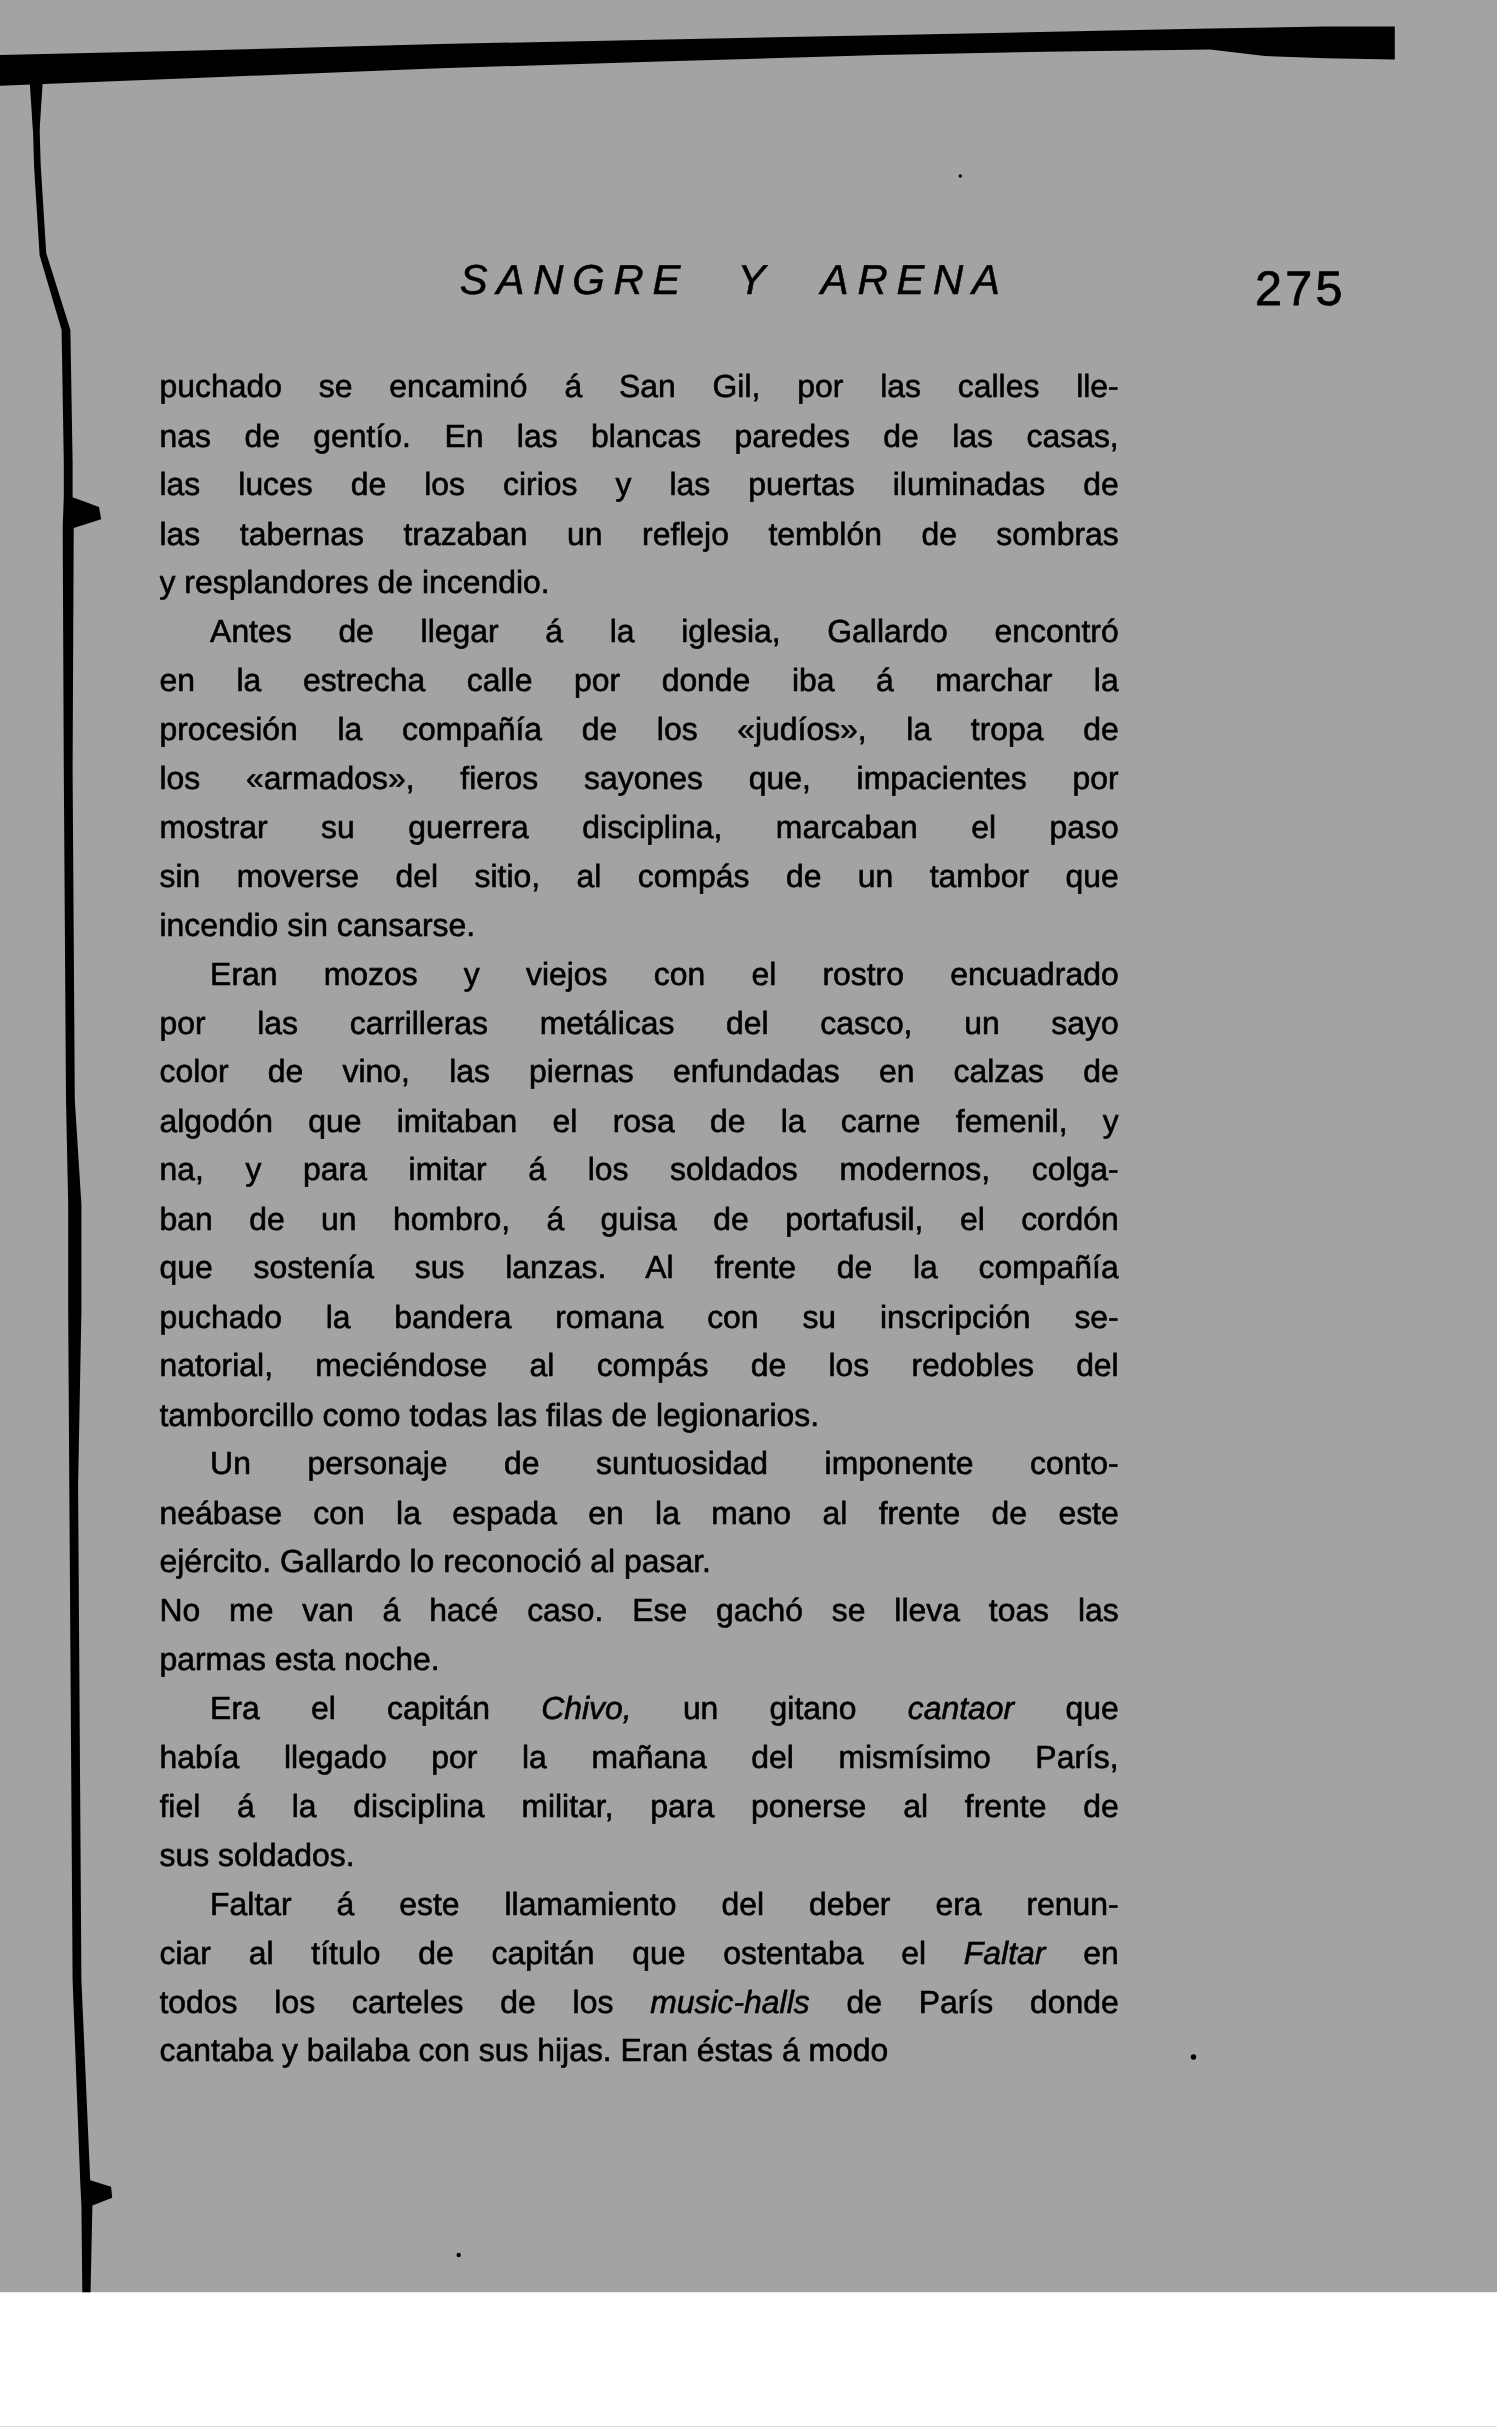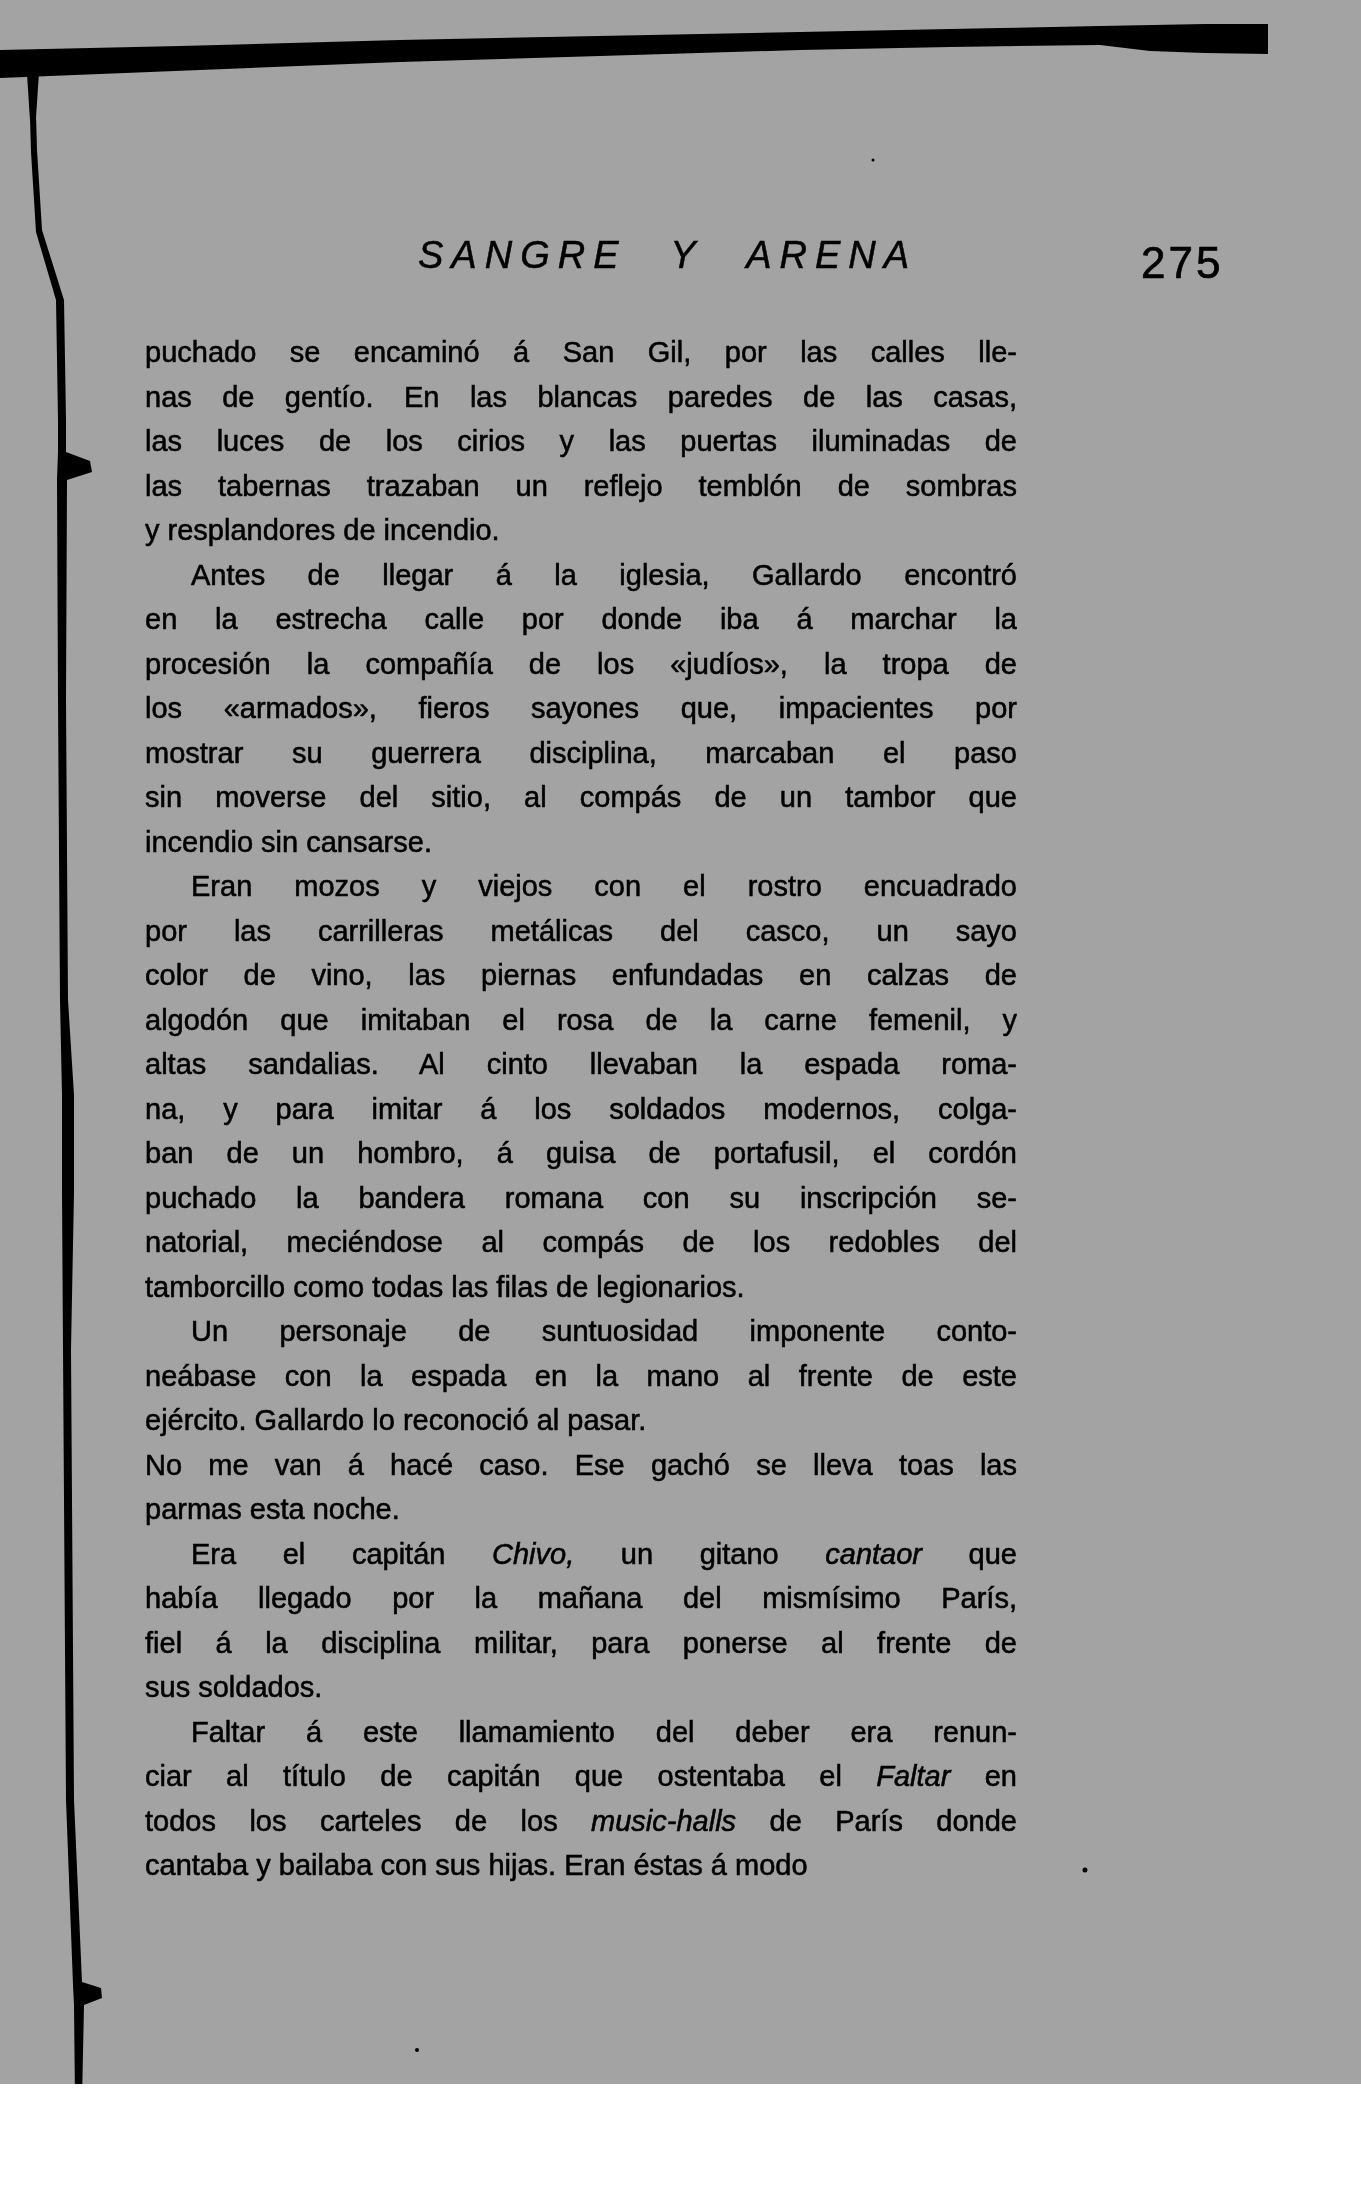--- a/index.html
+++ b/index.html
@@ -68,23 +68,23 @@
       <div class="line"><span>en la estrecha calle por donde iba á marchar la</span></div>
       <div class="line"><span>procesión la compañía de los «judíos», la tropa de</span></div>
       <div class="line"><span>los «armados», fieros sayones que, impacientes por</span></div>
       <div class="line"><span>mostrar su guerrera disciplina, marcaban el paso</span></div>
       <div class="line"><span>sin moverse del sitio, al compás de un tambor que</span></div>
       <div class="line pend"><span>incendio sin cansarse.</span></div>
       <div class="line indent"><span>Eran mozos y viejos con el rostro encuadrado</span></div>
       <div class="line"><span>por las carrilleras metálicas del casco, un sayo</span></div>
       <div class="line"><span>color de vino, las piernas enfundadas en calzas de</span></div>
       <div class="line"><span>algodón que imitaban el rosa de la carne femenil, y</span></div>
-      <div class="line"><span>altas sandalias. Al cinto llevaban la espada roma-</span></div>
       <div class="line"><span>na, y para imitar á los soldados modernos, colga-</span></div>
       <div class="line"><span>ban de un hombro, á guisa de portafusil, el cordón</span></div>
+      <div class="line"><span>que sostenía sus lanzas. Al frente de la compañía</span></div>
       <div class="line"><span>puchado la bandera romana con su inscripción se-</span></div>
       <div class="line"><span>natorial, meciéndose al compás de los redobles del</span></div>
       <div class="line pend"><span>tamborcillo como todas las filas de legionarios.</span></div>
       <div class="line indent"><span>Un personaje de suntuosidad imponente conto-</span></div>
       <div class="line"><span>neábase con la espada en la mano al frente de este</span></div>
       <div class="line pend"><span>ejército. Gallardo lo reconoció al pasar.</span></div>
       <div class="line"><span>No me van á hacé caso. Ese gachó se lleva toas las</span></div>
       <div class="line pend"><span>parmas esta noche.</span></div>
       <div class="line indent"><span>Era el capitán </span><span class="it">Chivo,</span><span> un gitano </span><span class="it">cantaor</span><span> que</span></div>
       <div class="line"><span>había llegado por la mañana del mismísimo París,</span></div>

